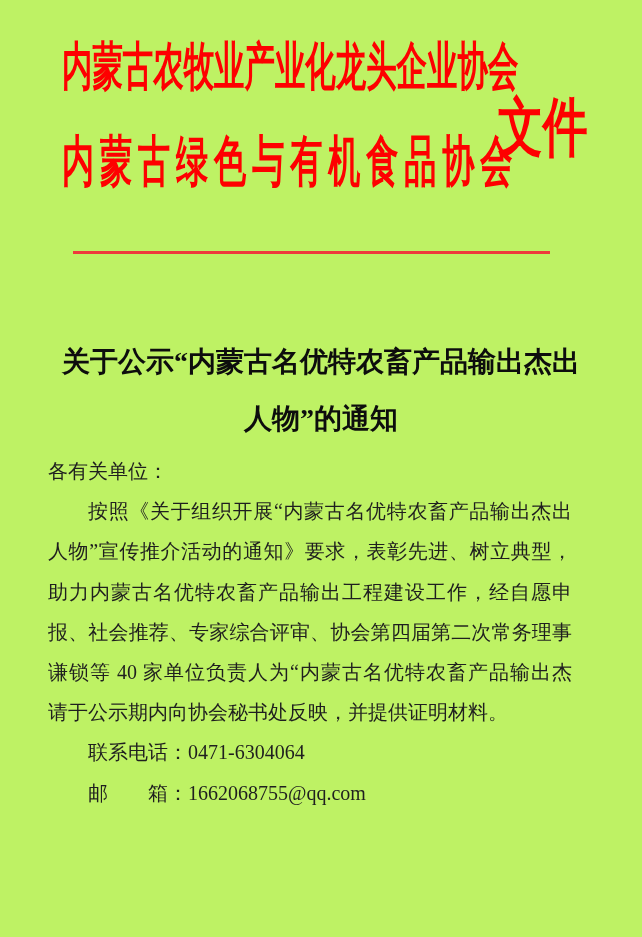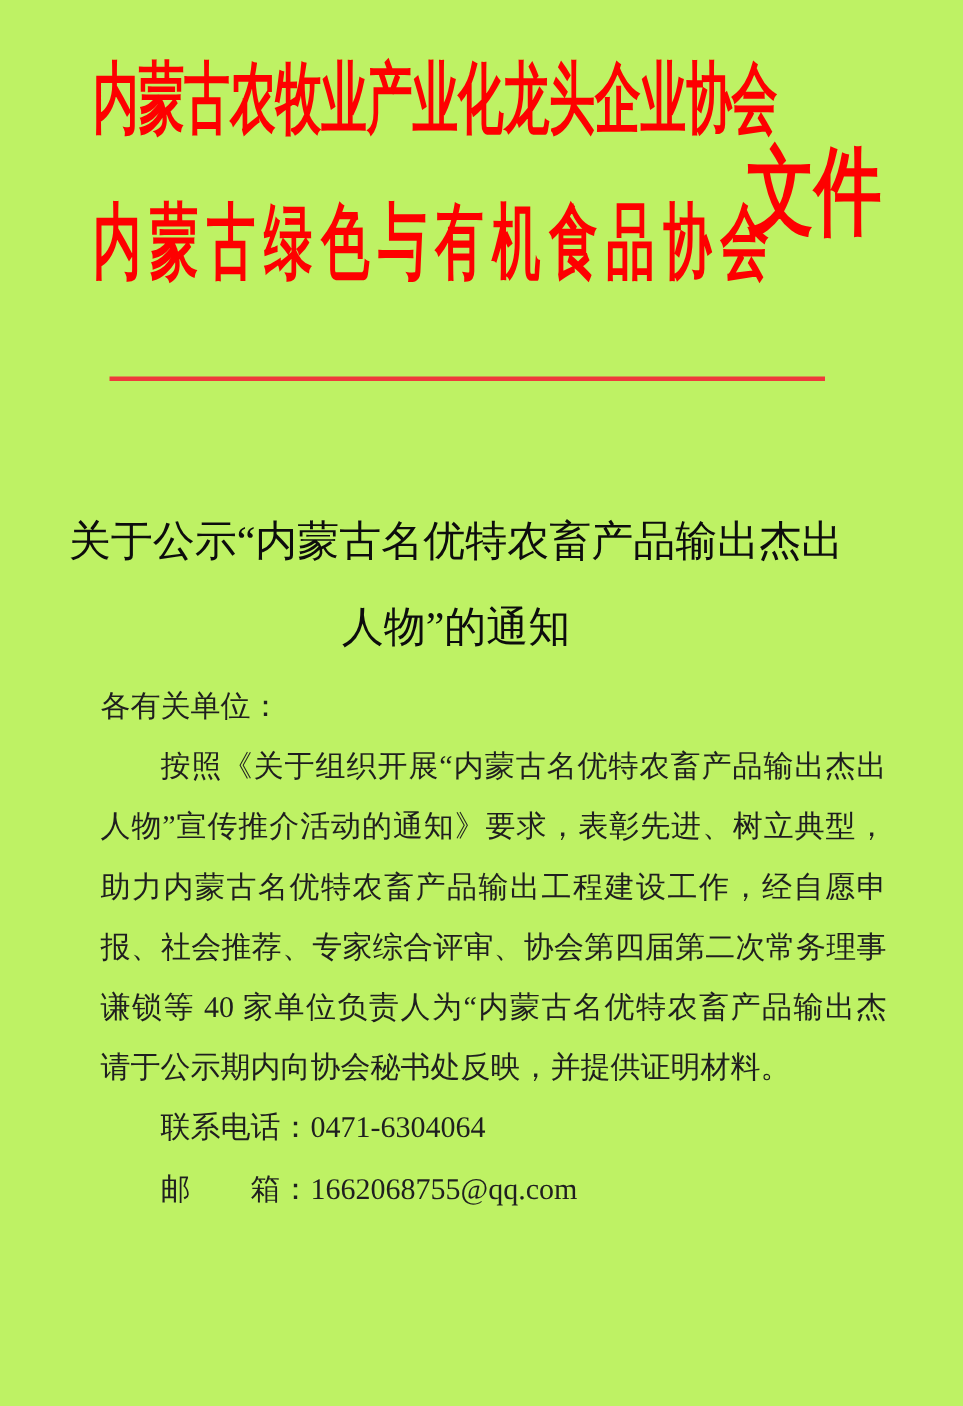--- a/index.html
+++ b/index.html
@@ -52,34 +52,34 @@
   .rule {
     position: absolute;
     left: 73px; top: 251px;
     width: 477px; height: 3px;
     background: #ee3b3b;
   }
 
   
   .title {
     position: absolute;
-    left: 14px; top: 333px;
+    left: 31px; top: 333px;
     width: 580px;
     margin: 0;
     text-align: center;
     font-size: 28px;
-    font-weight: normal;
+    font-weight: bold;
     color: #0d0d0d;
   }
   .t-line { display: block; line-height: 57px; }
 
   
   .bodyText {
     position: absolute;
-    left: 67px; top: 451px;
+    left: 48px; top: 451px;
     width: 524px;
     font-size: 20px;
     color: #1f1f1f;
   }
   .bl {
     margin: 0;
     line-height: 40.2px;
     height: 40.2px;
     text-align: left;
     white-space: normal;

